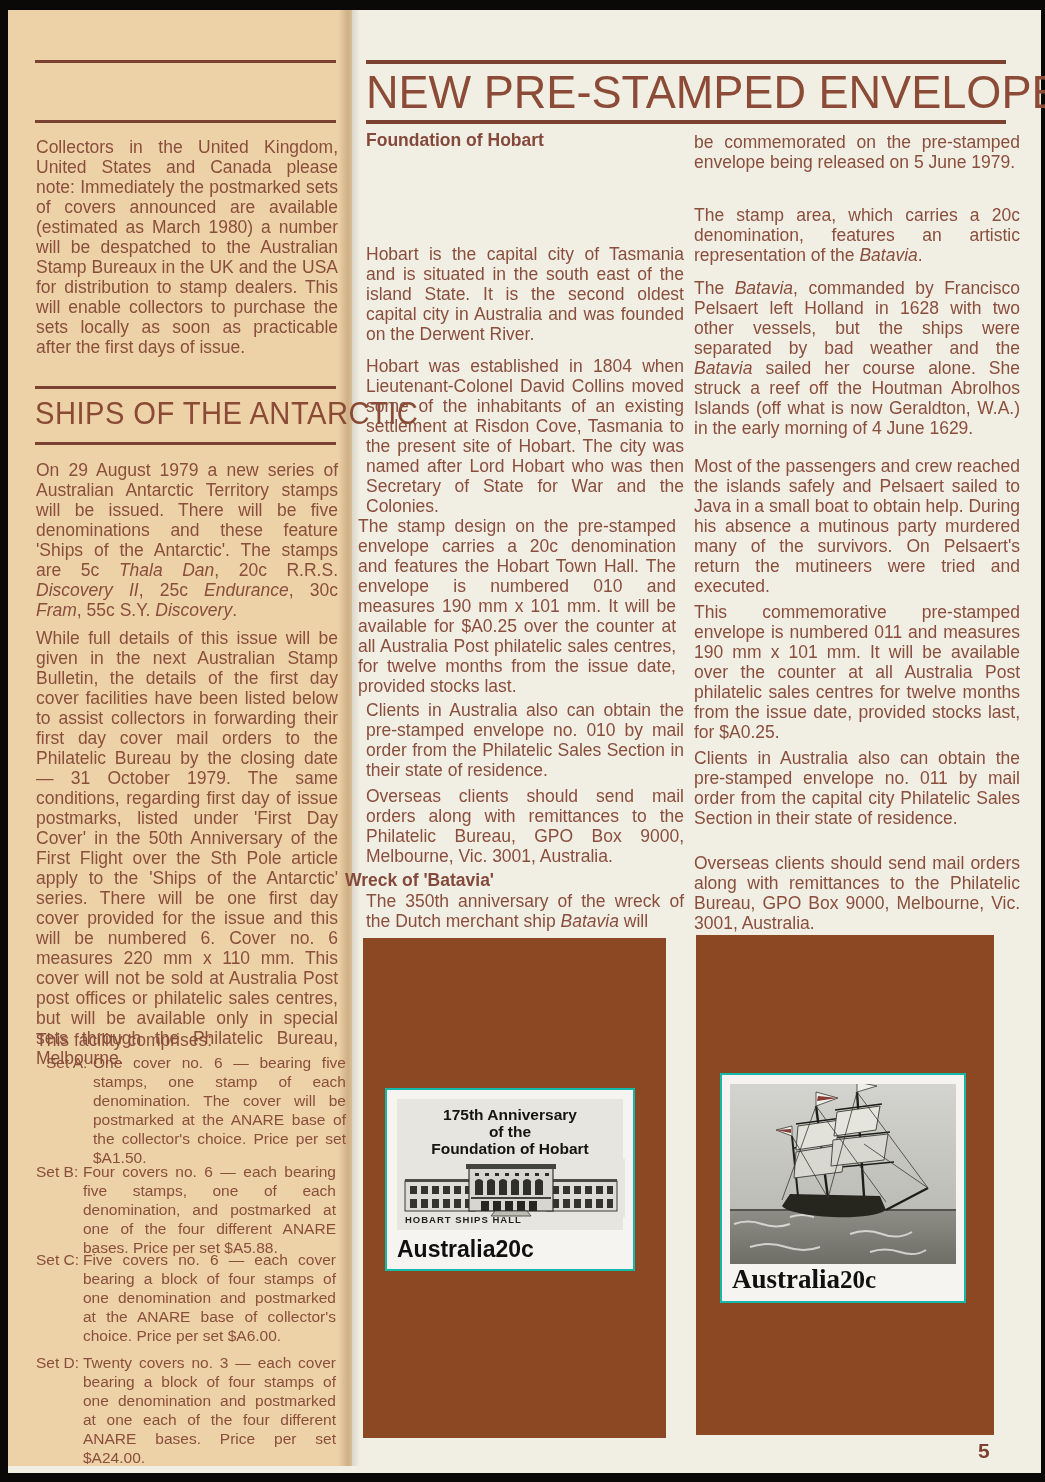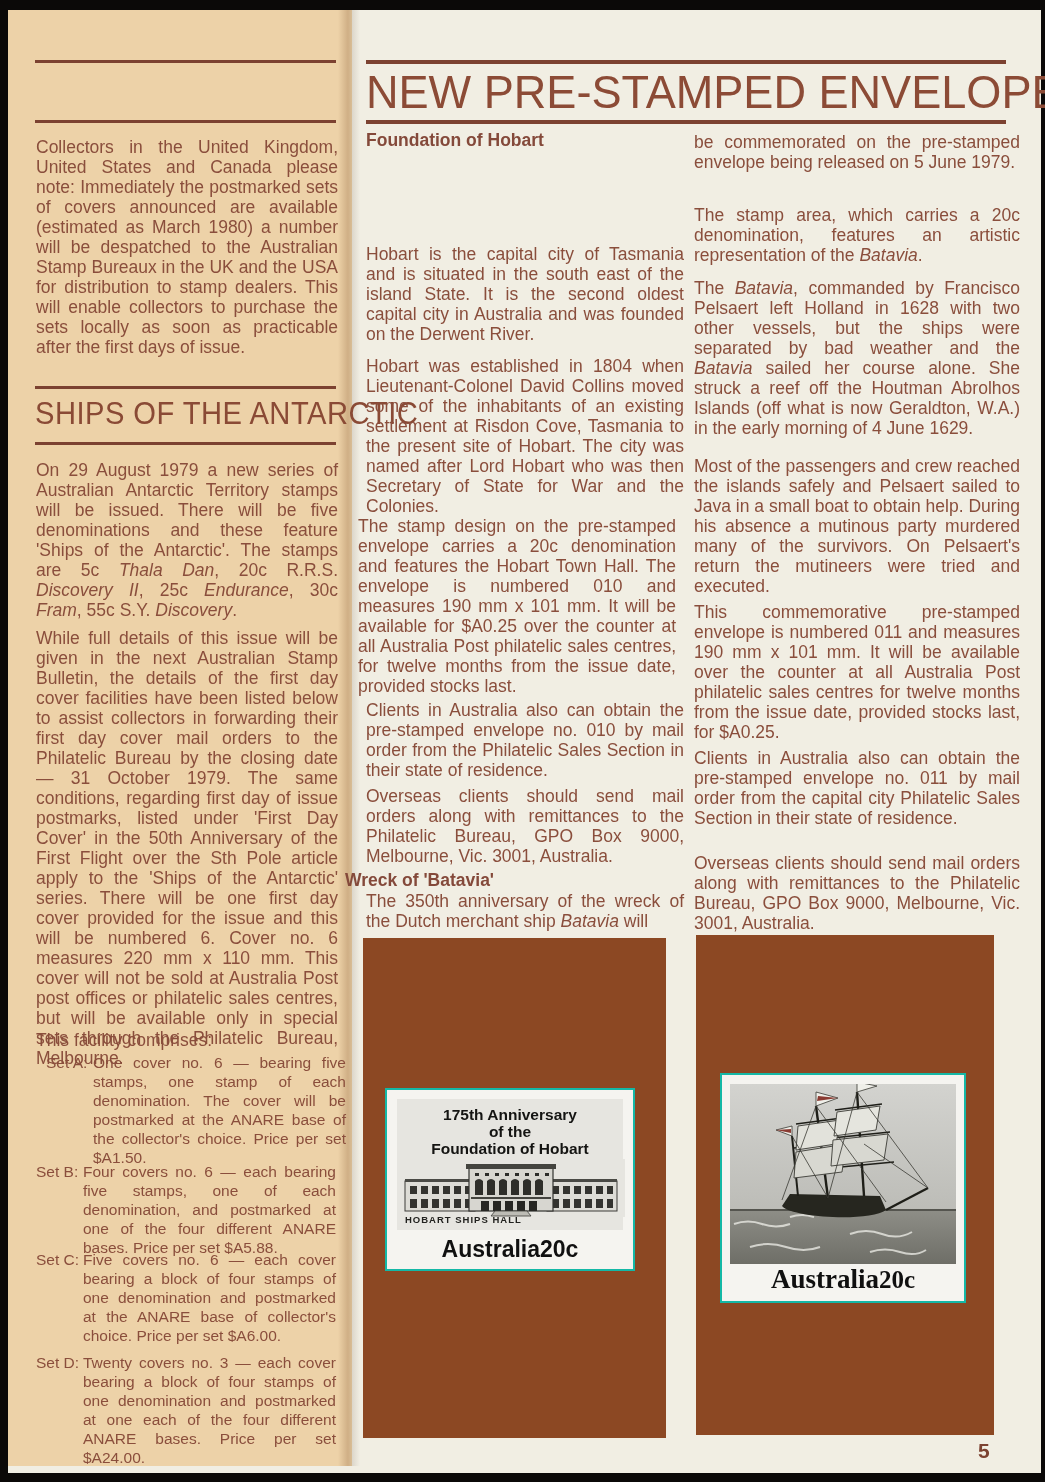--- a/index.html
+++ b/index.html
@@ -18,21 +18,21 @@
         color:#8c4b36;letter-spacing:0;transform:scaleX(.98);transform-origin:left;white-space:nowrap;}
   .h3{position:absolute;margin:0;font-size:17.5px;line-height:20px;font-weight:bold;color:#84493a;}
   .set-item{position:absolute;left:36px;width:300px;padding-left:47px;box-sizing:border-box;
         font-size:15.5px;line-height:19px;text-align:justify;color:#8a4e3c;}
   .set-label{position:absolute;left:0;top:0;}
   .panel{position:absolute;background:#8c4823;}
   .stamp{position:absolute;background:#f5f4f0;border:2px solid #14b8a6;box-sizing:border-box;}
   .stamp-inner{position:absolute;left:10px;top:9px;right:10px;background:#e6e5e0;}
   .stamp-title{margin-top:7px;text-align:center;font-size:15.5px;line-height:17px;font-weight:bold;color:#141412;}
   .stamp-caption{position:absolute;left:8px;bottom:5px;font-size:9.5px;font-weight:bold;letter-spacing:1px;color:#22221f;}
-  .stamp-footer{position:absolute;left:10px;right:10px;bottom:6px;display:flex;justify-content:center;
+  .stamp-footer{position:absolute;left:10px;right:10px;bottom:6px;display:flex;justify-content:flex-start;
         align-items:baseline;font-weight:bold;color:#101010;}
   .hobart-footer{font-size:23px;}
   .batavia-footer{font-family:"Liberation Serif",serif;font-size:27px;}
   .batavia-footer .denom{font-size:25px;}
   .pagenum{position:absolute;left:978px;top:1439px;font-size:21px;font-weight:bold;color:#7c4231;}
   svg{display:block;}
 </style>
 </head>
 <body>
 

